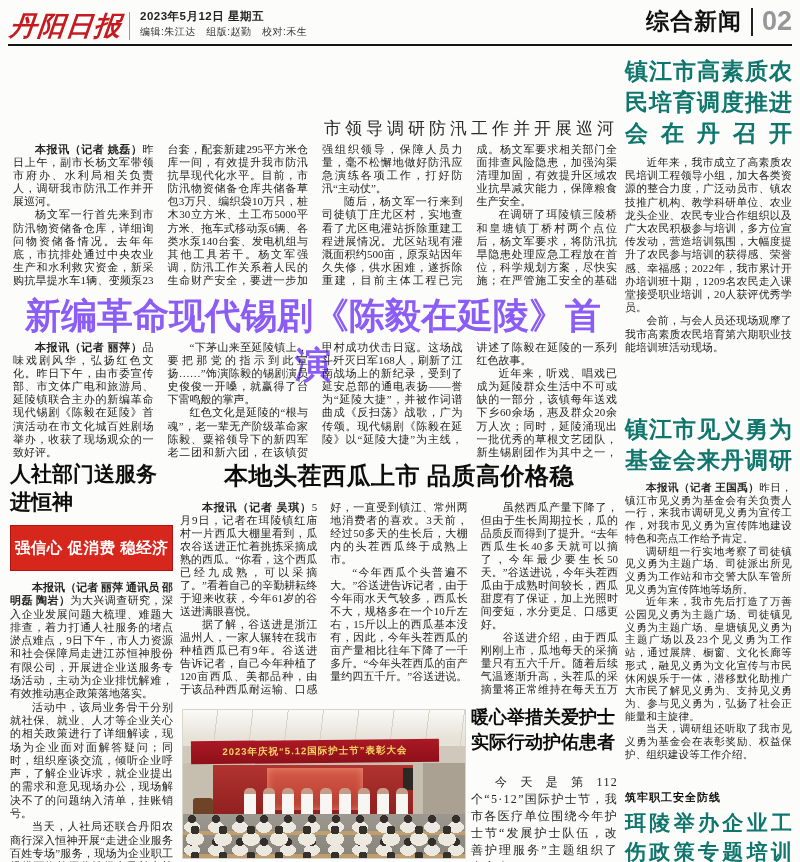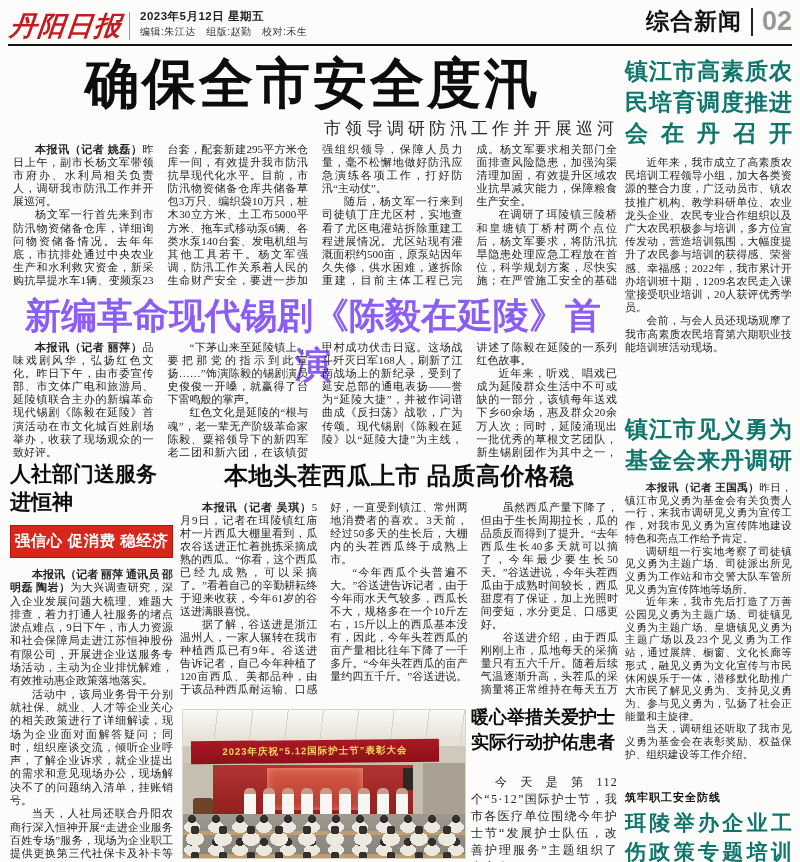--- a/index.html
+++ b/index.html
@@ -59,21 +59,21 @@
     position:absolute; left:13px; top:341px; width:604px; height:118px; overflow:hidden;
     column-count:4; column-gap:14px; column-fill:auto;
     font-size:11px; line-height:13.1px; color:#242424;
   }
 
   
   .hr-article { position:absolute; left:10px; top:460px; width:163px; }
   .h3-hr { font-size:21px; line-height:28px; font-weight:900; color:#0d0d0d;
     font-family:"Liberation Sans","DejaVu Sans",sans-serif; }
   .hr-badge {
-    margin:9px 0 10px 0; height:33px; background:#d7271d; color:#fff;
+    margin:9px 0 10px 0; height:46px; background:#d7271d; color:#fff;
     display:flex; align-items:center; justify-content:center;
     font-size:15.5px; font-weight:900; letter-spacing:0.5px;
     font-family:"Liberation Sans","DejaVu Sans",sans-serif;
     border:1px solid #b01510;
   }
   .hr-body { height:306px; overflow:hidden; font-size:11px; line-height:13.3px; color:#242424; }
 
   
   .melon { position:absolute; left:180px; top:460px; width:438px; }
   .h4-melon { text-align:center; font-size:24px; font-weight:900; color:#0d0d0d;
@@ -158,21 +158,20 @@
   <div class="mast-div"></div>
   <div class="date-line">2023年5月12日 星期五</div>
   <div class="staff-line">编辑:朱江达　组版:赵勤　校对:禾生</div>
   <div class="section-block">
     <span class="section-name">综合新闻</span>
     <span class="section-bar"></span>
     <span class="page-number">02</span>
   </div>
   <div class="head-rule"></div>
 
-  <div class="h1-flood">确保全市安全度汛</div>
   <div class="sub-flood">市领导调研防汛工作并开展巡河</div>
   <div class="flood-body body-text">
     <p><b>本报讯（记者 姚磊）</b><span>昨日上午，副市长杨文军带领市府办、水利局相关负责人，调研我市防汛工作并开展巡河。</span></p>
     <p>杨文军一行首先来到市防汛物资储备仓库，详细询问物资储备情况。去年年底，市抗排处通过中央农业生产和水利救灾资金，新采购抗旱提水车1辆、变频泵23台套，配套新建295平方米仓库一间，有效提升我市防汛抗旱现代化水平。目前，市防汛物资储备仓库共储备草包3万只、编织袋10万只，桩木30立方米、土工布5000平方米、拖车式移动泵6辆、各类水泵140台套、发电机组与其他工具若干。杨文军强调，防汛工作关系着人民的生命财产安全，要进一步加强组织领导，保障人员力量，毫不松懈地做好防汛应急演练各项工作，打好防汛“主动仗”。</p>
     <p>随后，杨文军一行来到司徒镇丁庄尤区村，实地查看了尤区电灌站拆除重建工程进展情况。尤区站现有灌溉面积约500亩，原泵站因年久失修，供水困难，遂拆除重建，目前主体工程已完成。杨文军要求相关部门全面排查风险隐患，加强沟渠清理加固，有效提升区域农业抗旱减灾能力，保障粮食生产安全。</p>
     <p>在调研了珥陵镇三陵桥和皇塘镇丁桥村两个点位后，杨文军要求，将防汛抗旱隐患处理应急工程放在首位，科学规划方案，尽快实施；在严管施工安全的基础上，抢抓施工进度，又快又好保证工程质量，确保全市安全度汛。</p>
   </div>
 
   <div class="h2-opera">新编革命现代锡剧《陈毅在延陵》首演</div>
   <div class="opera-body body-text">

